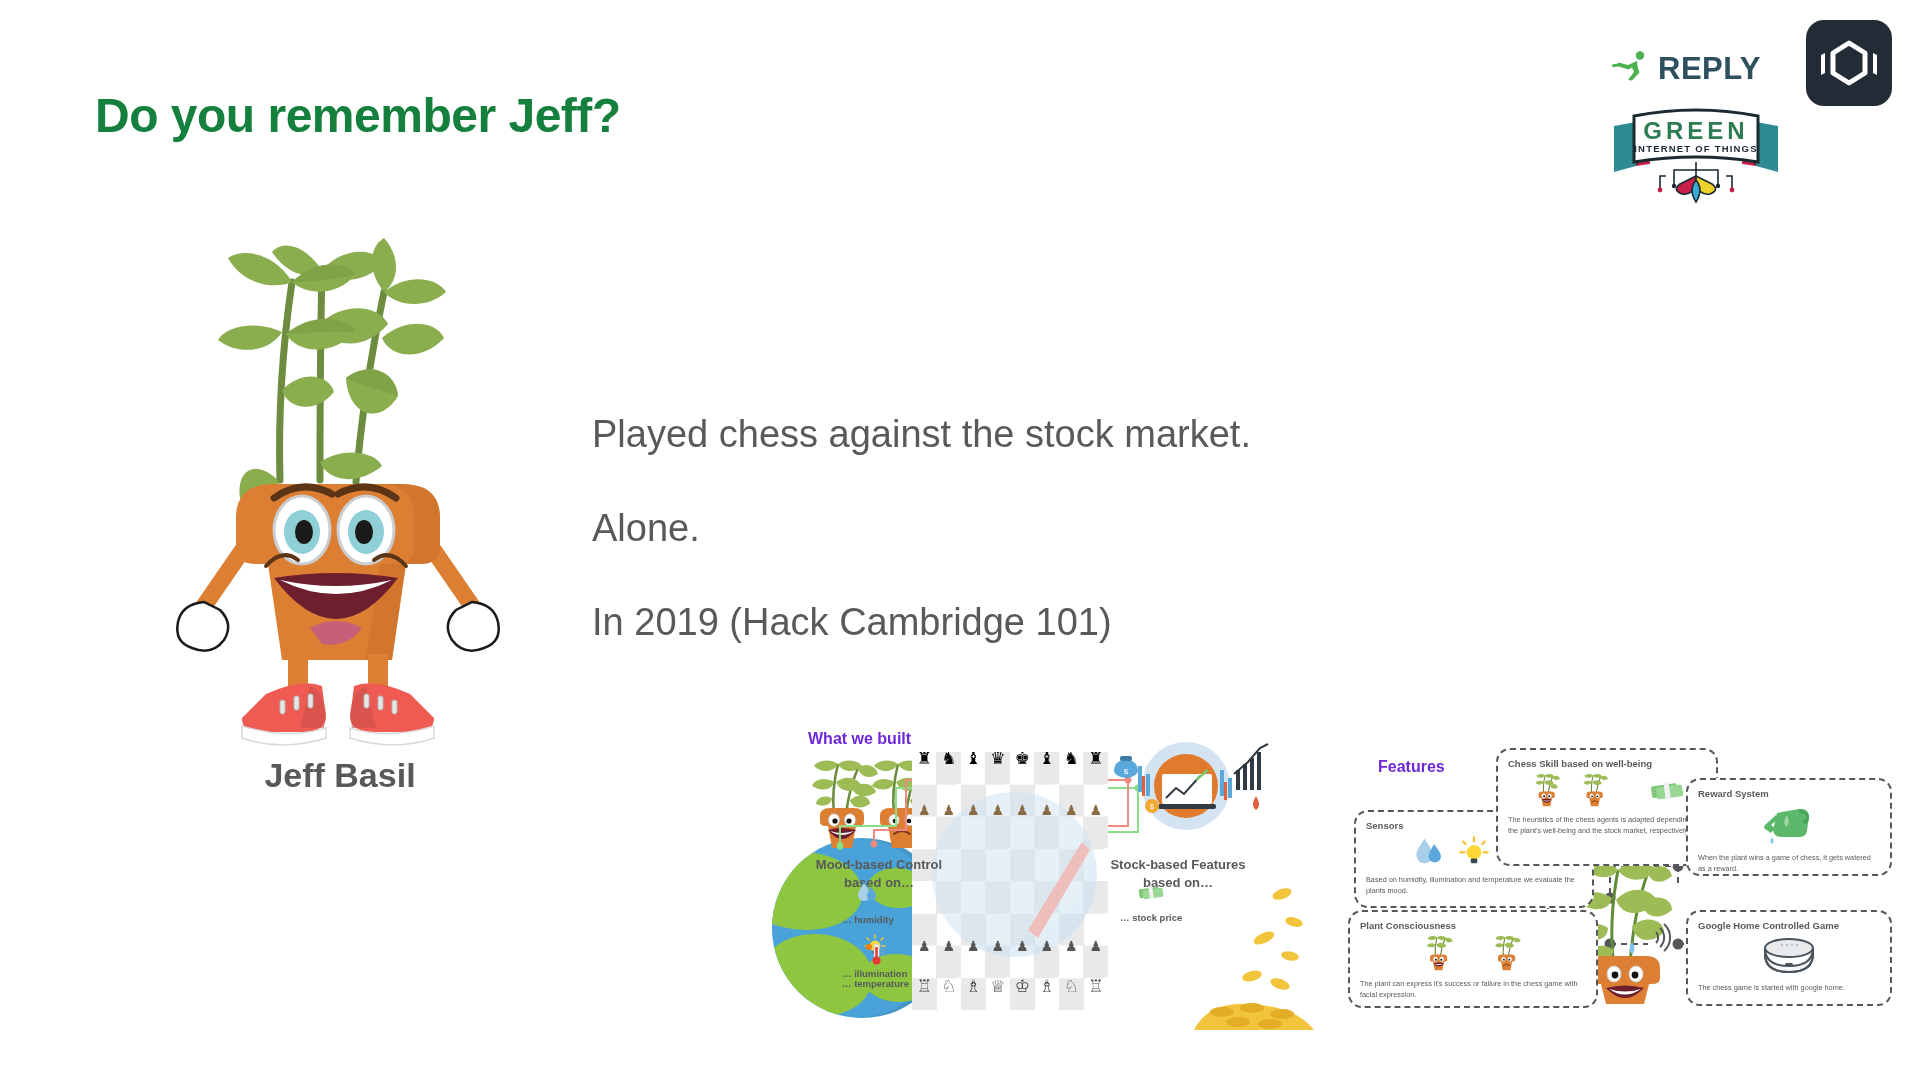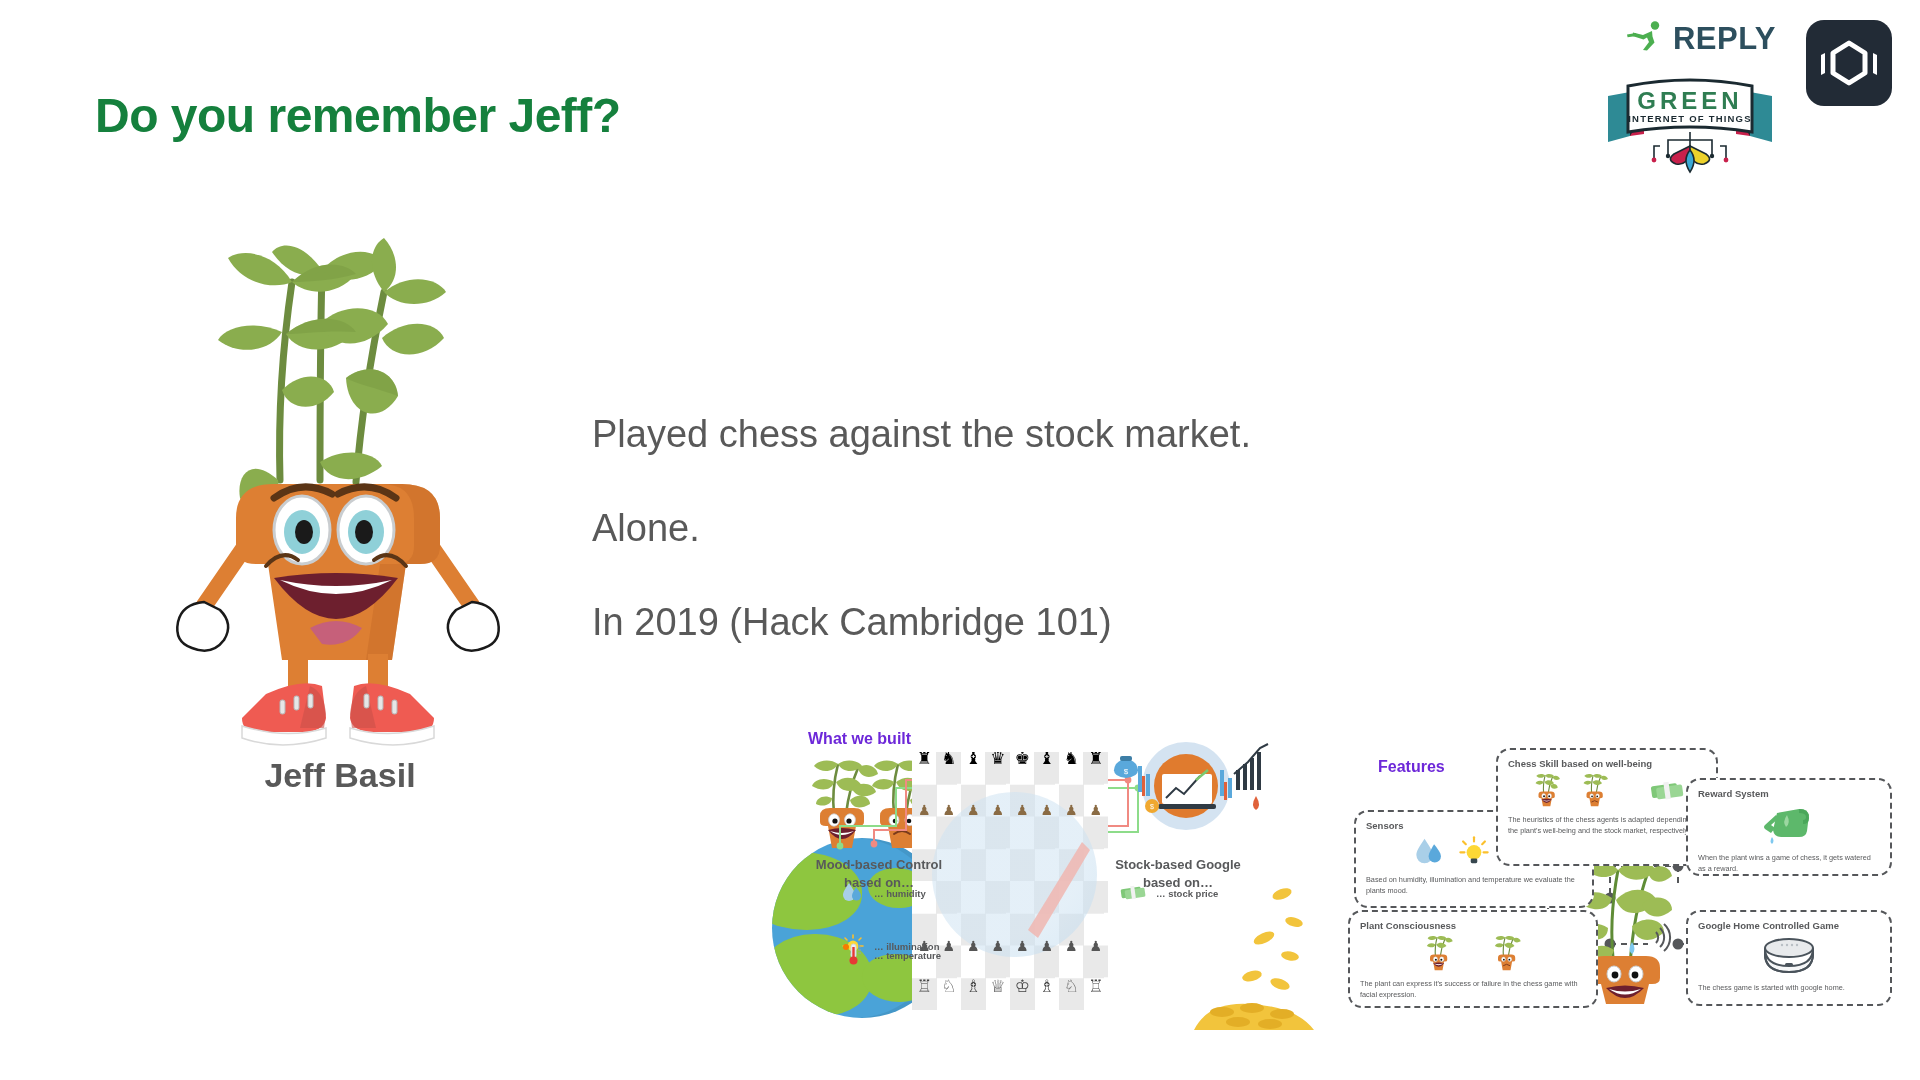--- a/index.html
+++ b/index.html
@@ -7,21 +7,21 @@
     width:1920px;height:1080px;
     background:#ffffff;
     font-family:"Liberation Sans", sans-serif;
     overflow:hidden;
     position:relative;
   }
   .slide{position:absolute;inset:0;background:#fff;}
 
   
   .logo-cluster{position:absolute;top:20px;right:28px;display:flex;align-items:flex-start;gap:30px;}
-  .logo-stack{display:flex;flex-direction:column;align-items:flex-end;width:166px;}
+  .logo-stack{display:flex;flex-direction:column;align-items:flex-start;width:166px;margin-top:30px;}
   .reply-logo{display:flex;align-items:center;gap:8px;height:36px;}
   .reply-word{font-size:31px;font-weight:bold;letter-spacing:.5px;color:#2d4f5e;line-height:1;}
   .giot{position:relative;width:172px;height:110px;margin-top:6px;}
   .giot svg{display:block;}
   .app-logo{width:86px;height:86px;border-radius:18px;background:#222b36;display:flex;align-items:center;justify-content:center;}
 
   
   .title{
     position:absolute;left:95px;top:88px;
     font-size:48px;font-weight:bold;color:#15803d;
@@ -40,21 +40,21 @@
 
   
   .fig-built{position:absolute;left:778px;top:730px;width:530px;height:290px;}
   .fig-features{position:absolute;left:1348px;top:748px;width:550px;height:290px;}
 
   .fig-head{font-size:16px;font-weight:bold;color:#6d28d9;}
   .fig-head.built{position:absolute;left:30px;top:0;}
   .fig-head.features{position:absolute;left:30px;top:10px;}
 
   .ctrl-cap{position:absolute;font-size:13px;font-weight:bold;color:#58595b;text-align:center;line-height:1.35;}
-  .sensor-row{position:absolute;display:flex;align-items:center;gap:10px;font-size:9.5px;font-weight:bold;color:#58595b;}
+  .sensor-row{position:absolute;display:flex;align-items:center;gap:10px;font-size:9.5px;font-weight:bold;color:#58595b;flex-direction:column;}
 
   .card{position:absolute;border:2px dashed #55575a;border-radius:14px;background:#fff;box-sizing:border-box;}
   .card-title{font-size:9.5px;font-weight:bold;color:#58595b;margin:8px 0 0 10px;}
   .card-body{font-size:7.3px;color:#58595b;line-height:1.45;margin:4px 10px 0 10px;}
   .card-icons{display:flex;align-items:center;justify-content:center;gap:14px;margin-top:4px;}
 
   .chess-board{position:absolute;left:134px;top:22px;width:196px;height:258px;
      background:repeating-conic-gradient(#e9e9e9 0% 25%, #ffffff 0% 50%) 0 0/49px 64.5px;
      overflow:hidden;}
   .board-globe{position:absolute;left:20px;top:40px;width:165px;height:165px;border-radius:50%;
@@ -449,21 +449,21 @@
           <ellipse cx="28" cy="132" rx="12" ry="5"></ellipse>
             <ellipse cx="58" cy="128" rx="12" ry="5"></ellipse>
           <ellipse cx="88" cy="134" rx="12" ry="5"></ellipse>
             <ellipse cx="44" cy="142" rx="12" ry="5"></ellipse>
           <ellipse cx="76" cy="144" rx="12" ry="5"></ellipse>
         </g>
       </svg>
     </div>
 
     <div class="ctrl-cap" style="left:330px;top:126px;width:140px;">
-      <span>Stock-based Google</span><br>
+      <span>Stock-based Features</span><br>
       <span>based on…</span>
     </div>
 
     <div class="sensor-row" style="left:342px;top:154px;">
       <span>
         <svg width="26" height="16" viewBox="0 0 26 16">
           <rect x="1" y="4" width="20" height="9" rx="1.5" fill="#7fc878" transform="rotate(-8 11 8)"></rect>
           <rect x="5" y="5" width="20" height="9" rx="1.5" fill="#9ad694" transform="rotate(-8 15 9)"></rect>
           <rect x="11" y="2" width="4" height="13" fill="#f1f1f1" transform="rotate(-8 13 8)"></rect>
         </svg>

